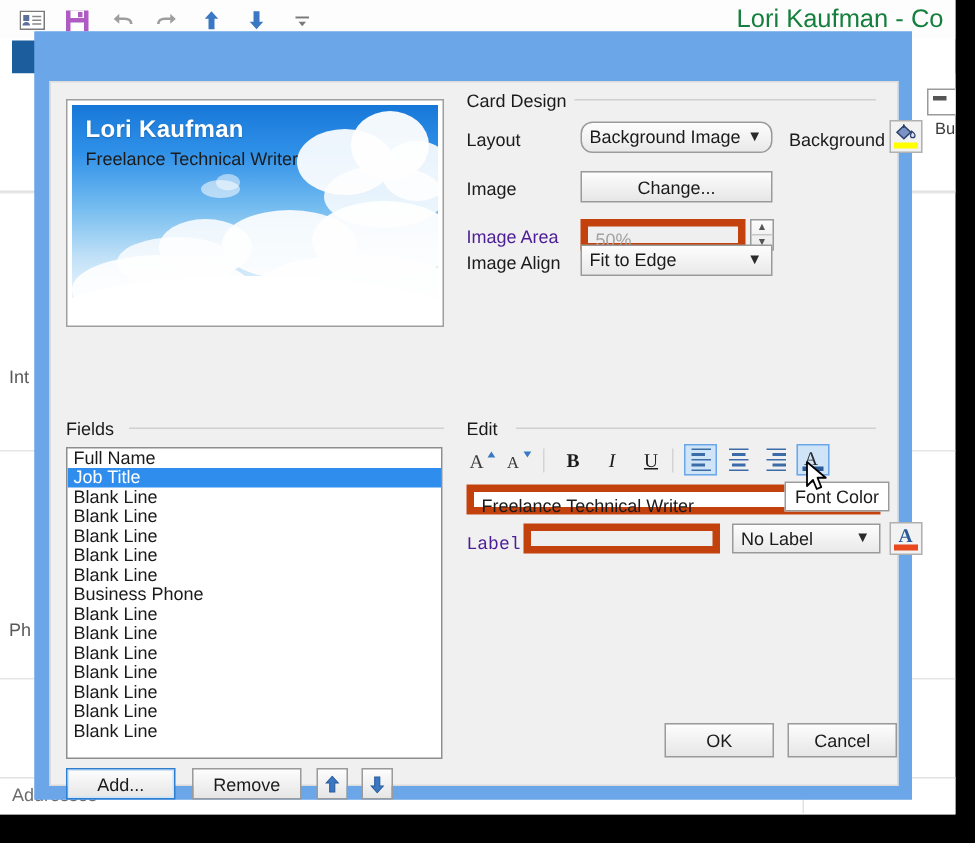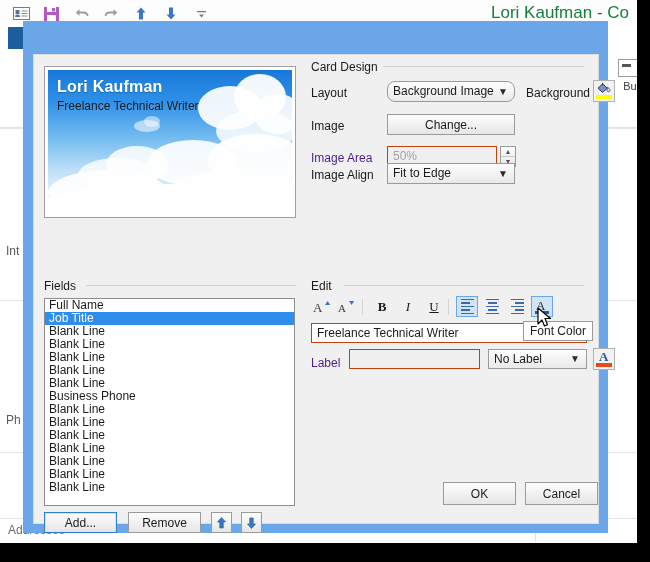--- a/index.html
+++ b/index.html
@@ -140,21 +140,21 @@
   }
   .btn {
     position: absolute; box-sizing: border-box;
     background: linear-gradient(to bottom,#fdfdfd,#e6e6e6);
     border: 1px solid #9a9a9a; font-size: 12px; color: #1b1b1b;
     display: flex; align-items: center; justify-content: center; cursor: pointer;
   }
   .btn.focused { border: 1px solid #2f7fd0; box-shadow: inset 0 0 0 1px #cfe4f7; }
   .txtfield {
     position: absolute; box-sizing: border-box; background: #fff;
-    border: 1px solid #c2410c; font-size: 12px; color: #1b1b1b;
+    border: 5px solid #c2410c; font-size: 12px; color: #1b1b1b;
     line-height: 18px; padding-left: 5px;
   }
   .txtfield.dim { background: #efefef; color: #a3a3a3; }
   .spinner {
     position: absolute; width: 16px; height: 21px; box-sizing: border-box;
     border: 1px solid #9a9a9a; background: linear-gradient(to bottom,#fcfcfc,#e8e8e8);
   }
   .spinner .up, .spinner .dn {
     position: absolute; left: 0; width: 14px; height: 9px;
     display:flex; align-items:center; justify-content:center; font-size: 7px; color:#555;
@@ -439,21 +439,21 @@
       </div>
       <div class="tb-btn active" style="left:497px; top:241px;">
         <svg width="16" height="17" viewBox="0 0 16 17">
             <text x="2" y="12" font-family="Liberation Serif, serif" font-size="13" fill="#2a2a2a">A</text>
             <rect x="1" y="13" width="14" height="3" fill="#2a5b97"></rect>
           </svg>
       </div>
 
       <div class="txtfield" style="left:277px; top:268px; width:276px; height:20px; line-height:18px;">Freelance Technical Writer</div>
 
-      <div class="ctl-label dim" style="left:277px; top:301px;">Label</div>
+      <div class="ctl-label dim" style="left:277px; top:301px;font-family:Liberation Mono, monospace;">Label</div>
       <div class="txtfield dim" style="left:315px; top:294px; width:131px; height:20px; line-height:18px;"></div>
       <div class="combo" style="left:454px; top:294px; width:99px; height:20px; line-height:18px;">
         <span>No Label</span>
         <span class="chev" style="line-height:18px;">▼</span>
       </div>
       <div class="swatch-btn" style="left:559px; top:293px; height:22px;">
         <svg width="16" height="13" viewBox="0 0 16 13">
             <text x="3" y="11" font-family="Liberation Serif, serif" font-size="13" font-weight="bold" fill="#2a5b97">A</text>
           </svg>
         <div style="width:16px;height:4px;background:#e8481c;"></div>

